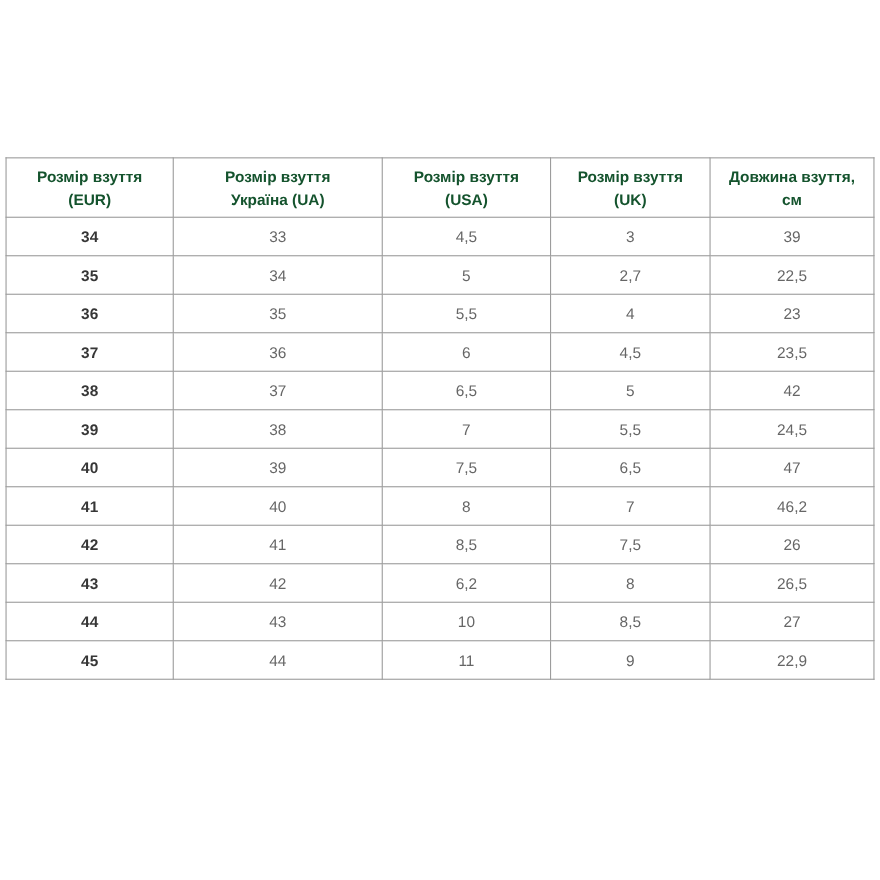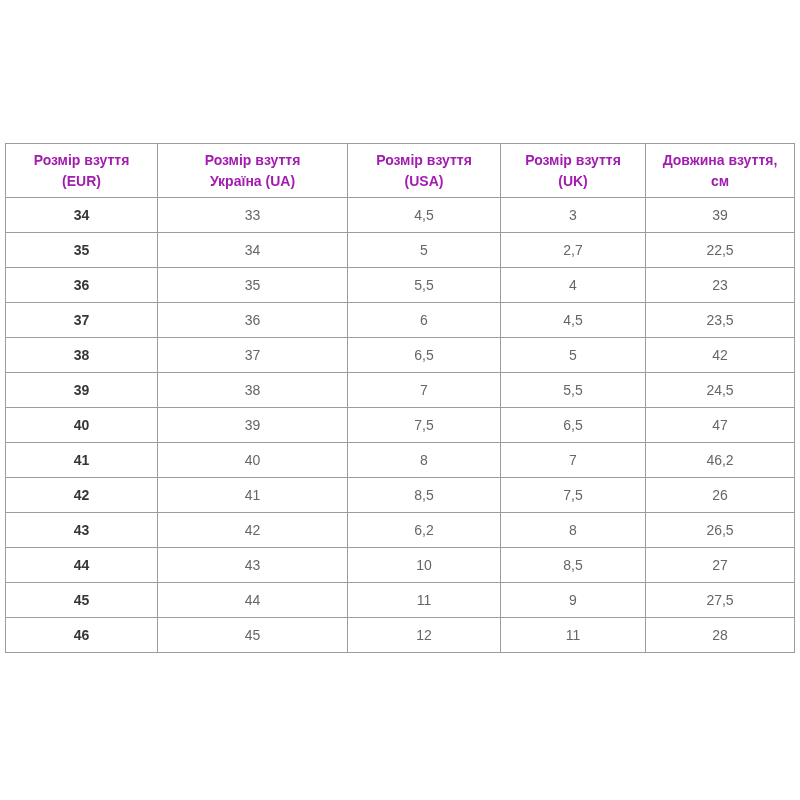--- a/index.html
+++ b/index.html
@@ -33,21 +33,21 @@
     border: 1px solid #9c9c9c;
     text-align: center;
     vertical-align: middle;
     background: #ffffff;
     padding: 0;
   }
   table.size-table th {
     height: 53px;
     font-size: 14px;
     font-weight: bold;
-    color: #a21caf;
+    color: #14532d;
     line-height: 1.45;
   }
   table.size-table td {
     height: 34px;
     font-size: 14px;
     color: #666666;
     font-weight: normal;
   }
   table.size-table td.col-eur {
     font-weight: bold;
@@ -157,25 +157,18 @@
             <td class="col-ua">43</td>
             <td class="col-usa">10</td>
             <td class="col-uk">8,5</td>
             <td class="col-cm">27</td>
           </tr>
           <tr>
             <td class="col-eur">45</td>
             <td class="col-ua">44</td>
             <td class="col-usa">11</td>
             <td class="col-uk">9</td>
-            <td class="col-cm">27,5</td>
-          </tr>
-          <tr>
-            <td class="col-eur">46</td>
-            <td class="col-ua">45</td>
-            <td class="col-usa">12</td>
-            <td class="col-uk">11</td>
-            <td class="col-cm">28</td>
+            <td class="col-cm">22,9</td>
           </tr>
         </tbody>
     </table>
   </div>
 </div>
 
 </body></html>

